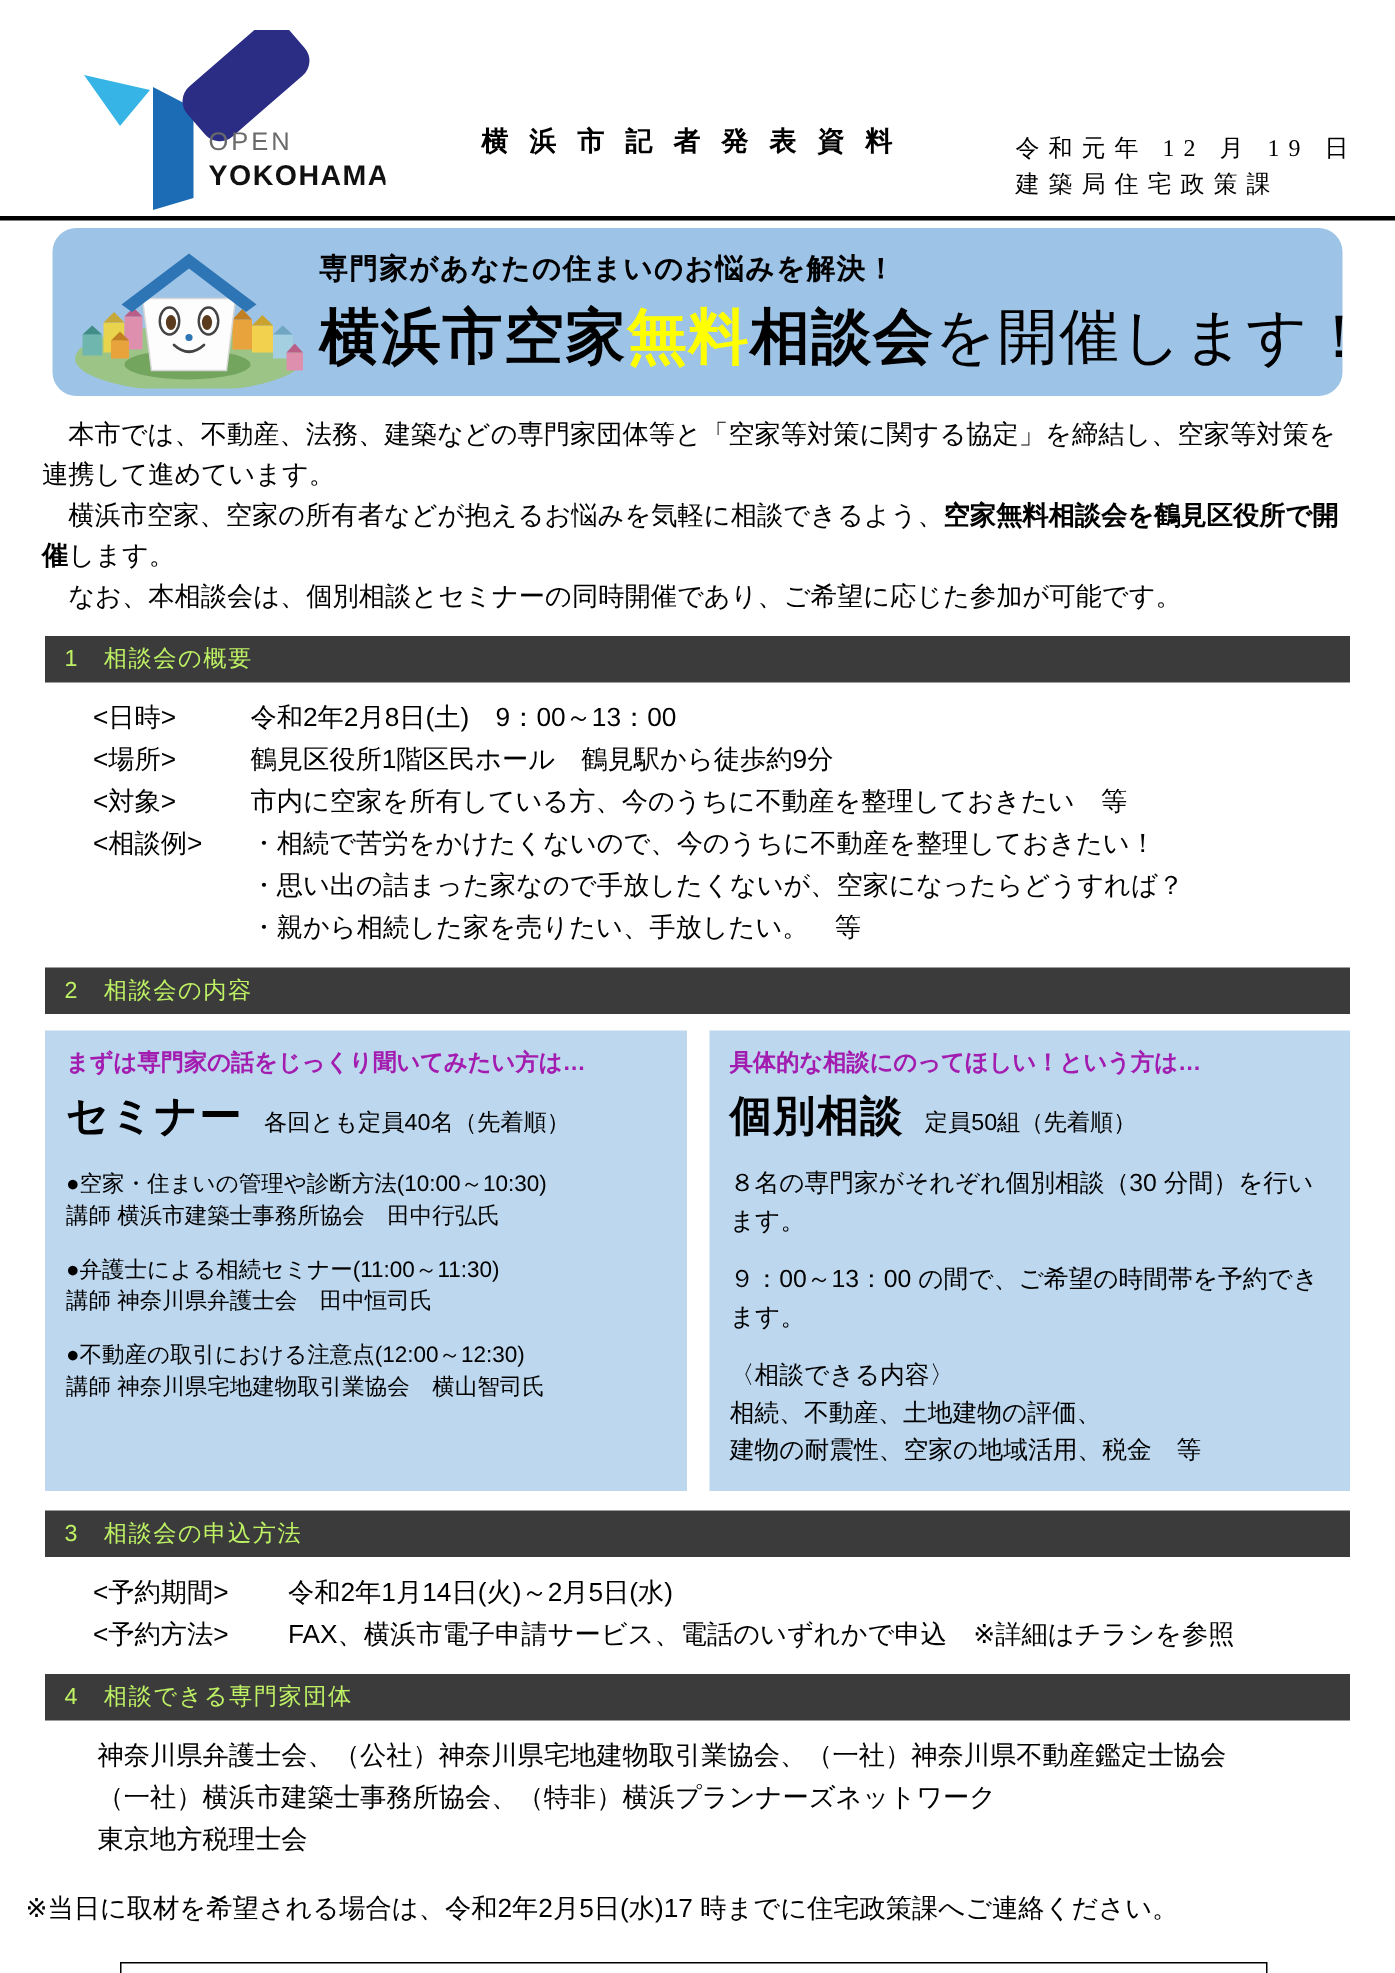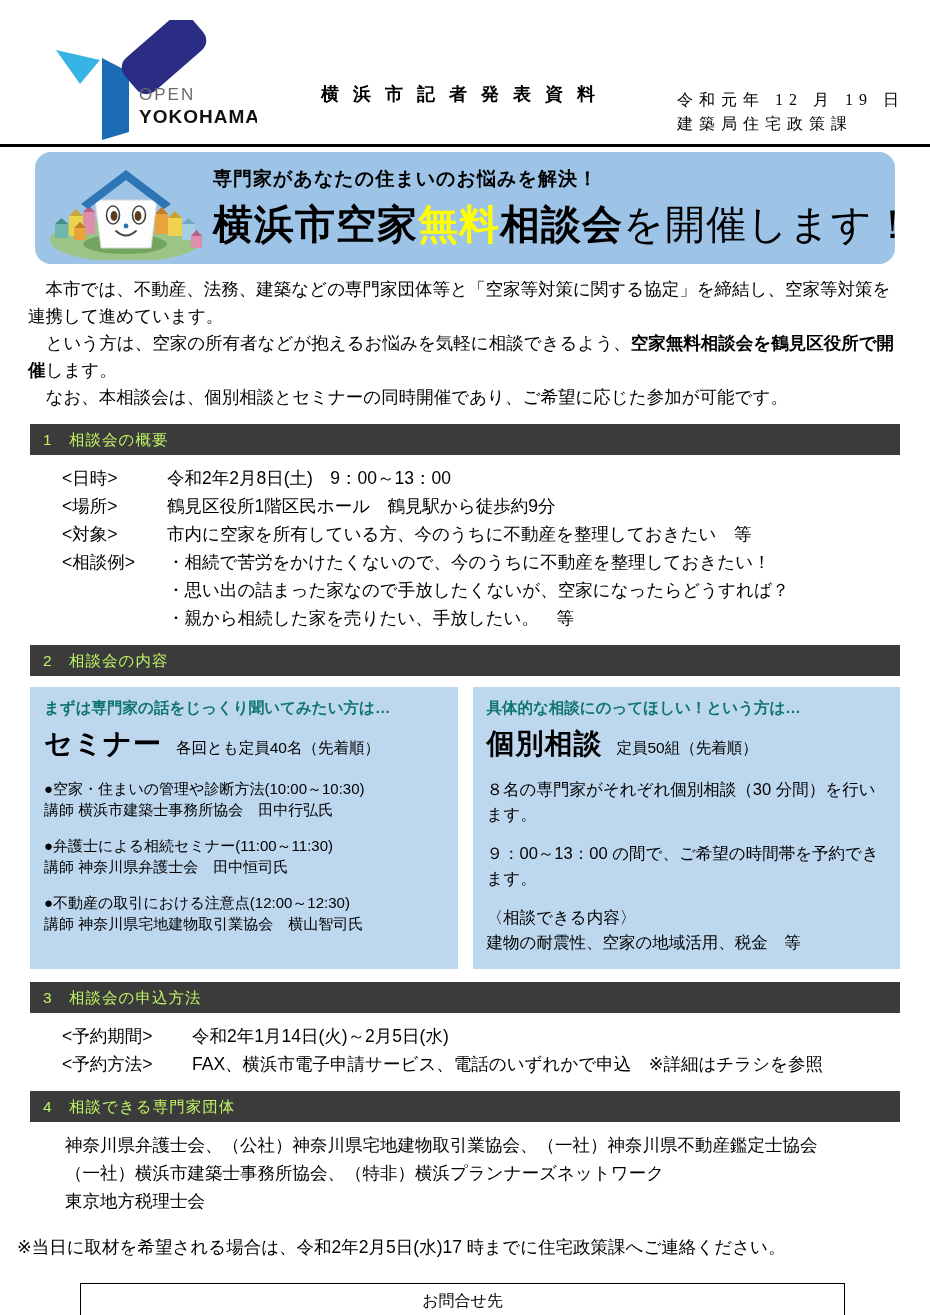--- a/index.html
+++ b/index.html
@@ -39,21 +39,21 @@
   .rows { margin:9px 30px 0 30px; padding-left:32px; font-size:17.5px; line-height:28px; color:#000; }
   .row { display:flex; }
   .row .lbl { flex:0 0 105px; }
   .row .lbl-wide { flex:0 0 130px; }
   .row .val { flex:1; }
   .multiline div { line-height:28px; }
 
   
   .boxes { display:flex; gap:15px; margin:11px 30px 0 30px; }
   .box { flex:1; background:#bdd7ee; padding:11px 14px 14px 14px; min-height:280px; }
-  .box-intro { font-size:15.5px; font-weight:bold; color:#0f766e; }
+  .box-intro { font-size:15.5px; font-weight:bold; color:#a21caf; }
   .box-titlerow { margin-top:6px; display:flex; align-items:baseline; gap:14px; }
   .box-title { font-size:28px; font-weight:700; color:#000; letter-spacing:1px; }
   .box-cap { font-size:15.5px; color:#000; }
   .sem-item { margin-top:17px; }
   .sem-item .t { font-size:15px; color:#000000; }
   .sem-item .l { font-size:15px; color:#000; margin-top:2px; }
   .ind-p { margin-top:14px; font-size:16.5px; line-height:25px; color:#000; }
   .ind-sub { margin-top:14px; font-size:16.5px; line-height:25px; color:#000; }
 
   
@@ -128,21 +128,21 @@
       </svg>
     </div>
     <div class="banner-text">
       <div class="banner-sub">専門家があなたの住まいのお悩みを解決！</div>
       <div class="banner-main"><span>横浜市空家</span><span class="hl">無料</span><span>相談会</span><span class="tail">を開催します！</span></div>
     </div>
   </div>
 
   <div class="intro">
     <p>　本市では、不動産、法務、建築などの専門家団体等と「空家等対策に関する協定」を締結し、空家等対策を連携して進めています。</p>
-    <p><span>　という方は、空家の所有者などが抱えるお悩みを気軽に相談できるよう、</span><b>空家無料相談会を鶴見区役所で開催</b><span>します。</span></p>
+    <p><span>　横浜市空家、空家の所有者などが抱えるお悩みを気軽に相談できるよう、</span><b>空家無料相談会を鶴見区役所で開催</b><span>します。</span></p>
     <p>　なお、本相談会は、個別相談とセミナーの同時開催であり、ご希望に応じた参加が可能です。</p>
   </div>
 
   <div class="bar">1　相談会の概要</div>
   <div class="rows">
     <div class="row">
       <span class="lbl">&lt;日時&gt;</span>
       <span class="val">令和2年2月8日(土)　9：00～13：00</span>
     </div>
     <div class="row">
@@ -189,20 +189,21 @@
     <div class="box">
       <div class="box-intro">具体的な相談にのってほしい！という方は…</div>
       <div class="box-titlerow">
         <span class="box-title">個別相談</span>
         <span class="box-cap">定員50組（先着順）</span>
       </div>
       <div class="ind-p">８名の専門家がそれぞれ個別相談（30 分間）を行います。</div>
       <div class="ind-p">９：00～13：00 の間で、ご希望の時間帯を予約できます。</div>
       <div class="ind-sub">
         <div>〈相談できる内容〉</div>
+        <div>相続、不動産、土地建物の評価、</div>
         <div>建物の耐震性、空家の地域活用、税金　等</div>
       </div>
     </div>
 
   </div>
 
   <div class="bar">3　相談会の申込方法</div>
   <div class="rows">
     <div class="row">
       <span class="lbl lbl-wide">&lt;予約期間&gt;</span>

